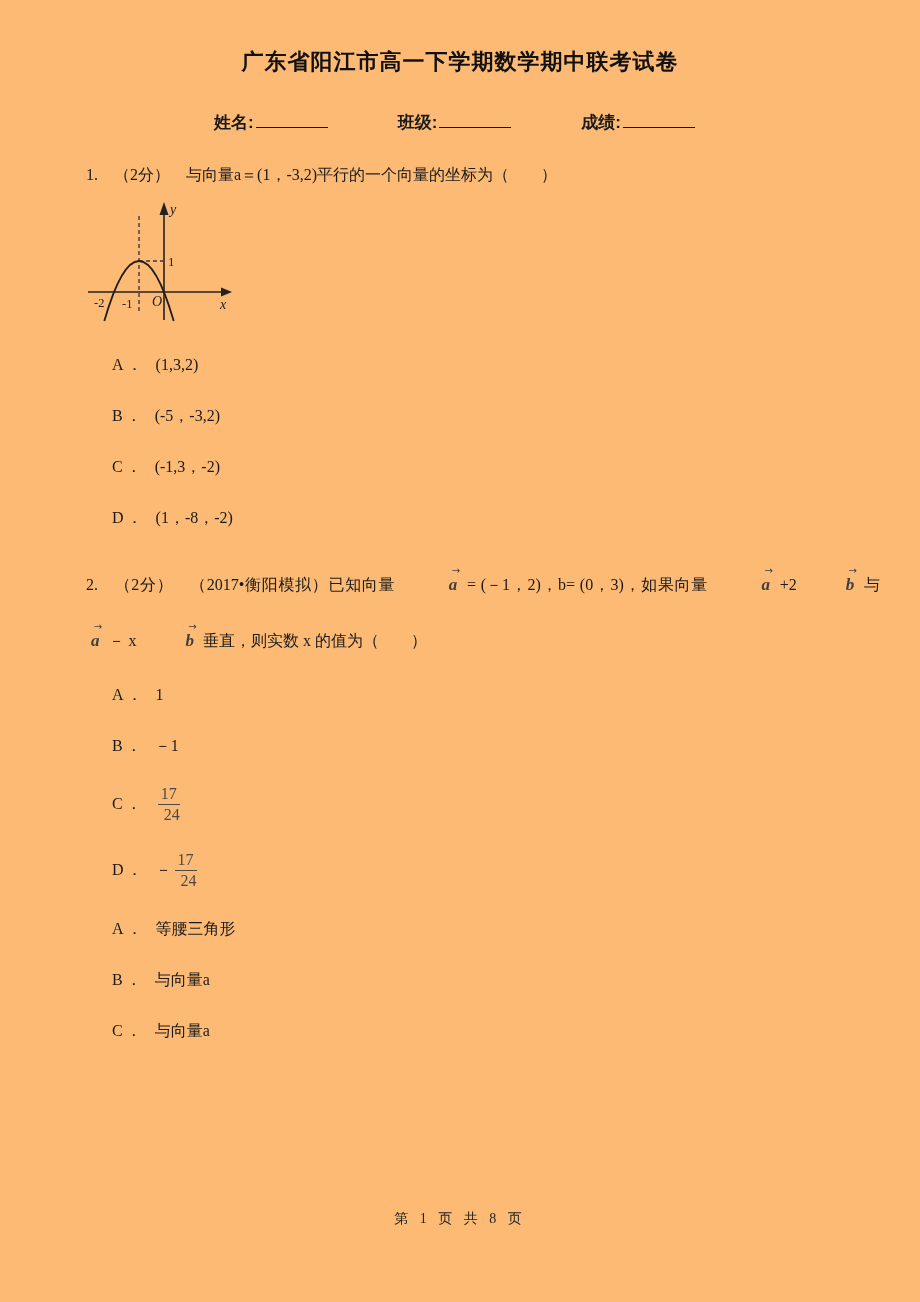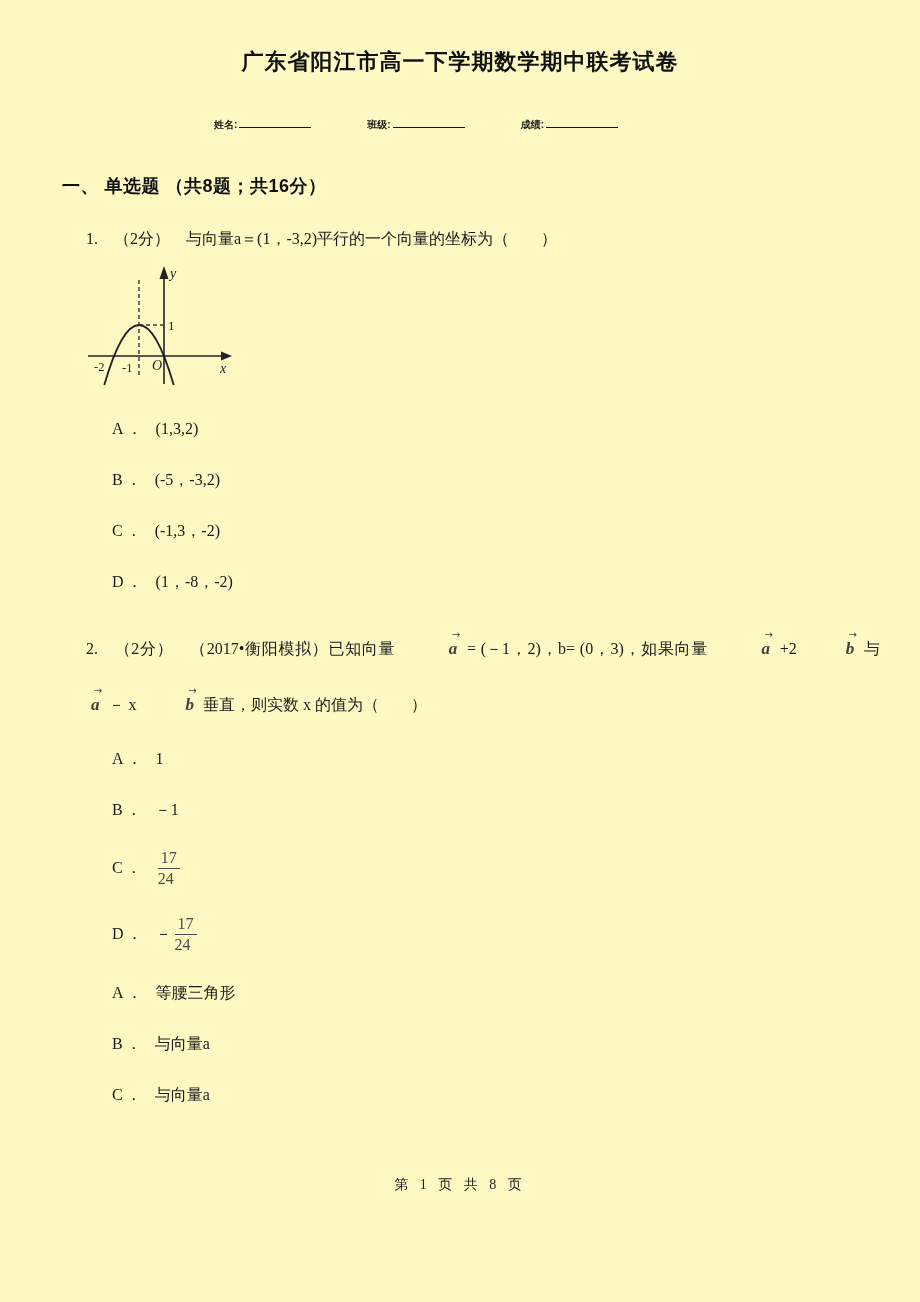--- a/index.html
+++ b/index.html
@@ -1,28 +1,28 @@
 <!DOCTYPE html>
 <html><head>
 <meta charset="utf-8">
 <style>
   html,body{margin:0;padding:0;background:#e8e8e8;}
   .page{
-    position:relative;width:920px;height:1302px;margin:0 auto;background:#fef9c3;
+    position:relative;width:920px;height:1302px;margin:0 auto;background:#fdba74;
     font-family:"Liberation Serif","DejaVu Serif",serif;color:#1a1a1a;overflow:hidden;
   }
   .title{
     padding-top:48px;margin:0;text-align:center;
     font-family:"Liberation Sans","DejaVu Sans",sans-serif;
     font-size:22px;font-weight:bold;letter-spacing:1px;line-height:28px;color:#111;
   }
   .fields{
-    margin-top:36px;padding-left:214px;display:flex;gap:56px;
+    margin-top:36px;padding-left:214px;display:flex;gap:70px;
     font-family:"Liberation Sans","DejaVu Sans",sans-serif;
-    font-size:10px;font-weight:bold;line-height:22px;
+    font-size:17px;font-weight:bold;line-height:22px;
   }
   .field{white-space:nowrap;}
   .field-line{display:inline-block;width:72px;height:15px;border-bottom:1.6px solid #111;vertical-align:baseline;margin-left:2px;}
   .section-heading{
     margin:38px 0 0 62px;
     font-family:"Liberation Sans","DejaVu Sans",sans-serif;
     font-size:18px;font-weight:bold;line-height:24px;color:#111;letter-spacing:0.5px;
   }
   .question{margin:0;}
   .stem{
@@ -40,28 +40,28 @@
   .options{margin-top:14px;}
   .option{
     display:flex;align-items:center;
     margin:0 40px 27px 112px;font-size:16px;min-height:24px;line-height:24px;
   }
   .opt-label{letter-spacing:3px;margin-right:10px;white-space:nowrap;}
   .opt-runs{display:flex;align-items:center;flex-wrap:wrap;}
   
   .vec{display:inline-block;position:relative;font-style:italic;font-weight:bold;color:#3f3f3f;margin:0 4px;padding:0 1px;font-size:17px;line-height:1;}
   .vec-arrow{position:absolute;top:-10px;left:55%;transform:translateX(-50%);font-size:10px;font-weight:normal;font-style:normal;color:#3f3f3f;font-family:"DejaVu Sans",sans-serif;}
-  .frac{display:inline-block;text-align:left;vertical-align:middle;color:#4a4a4a;font-size:16px;line-height:1.12;margin:0 3px;}
+  .frac{display:inline-block;text-align:right;vertical-align:middle;color:#4a4a4a;font-size:16px;line-height:1.12;margin:0 3px;}
   .frac .num{display:block;border-bottom:1.5px solid #4a4a4a;padding:0 3px 1px;}
   .frac .den{display:block;padding-top:1px;}
   .sqrt{display:inline-block;white-space:nowrap;color:#4a4a4a;margin:0 3px;line-height:1;}
   .sqrt .radical{font-size:21px;}
   .sqrt .radicand{display:inline-block;border-top:1.6px solid #4a4a4a;padding:1px 3px 0 1px;margin-left:-1px;font-size:15px;}
   .footer{
-    position:absolute;left:0;right:0;bottom:108px;text-align:center;
+    position:absolute;left:0;right:0;bottom:74px;text-align:center;
     font-size:14px;letter-spacing:4px;color:#222;
   }
 </style>
 </head>
 <body>
 
 <div class="page">
 
   <h1 class="title">广东省阳江市高一下学期数学期中联考试卷</h1>
 
@@ -70,21 +70,20 @@
       <span>姓名:</span><span class="field-line"></span>
     </div>
     <div class="field">
       <span>班级:</span><span class="field-line"></span>
     </div>
     <div class="field">
       <span>成绩:</span><span class="field-line"></span>
     </div>
   </div>
 
-  <h2 class="section-heading">一、 单选题 （共8题；共16分）</h2>
 
   <section class="question q1">
     <p class="stem single"><span class="qnum">1.</span><span>（2分）　与向量a＝(1，-3,2)平行的一个向量的坐标为（　　）</span></p>
 
     <div class="figure">
       <svg width="150" height="145" viewBox="0 0 150 145">
 
         <line x1="2" y1="98" x2="137" y2="98" stroke="#222" stroke-width="1.6"></line>
         <polygon points="135,93.5 146,98 135,102.5" fill="#222"></polygon>
         <line x1="78" y1="12" x2="78" y2="126" stroke="#222" stroke-width="1.6"></line>

